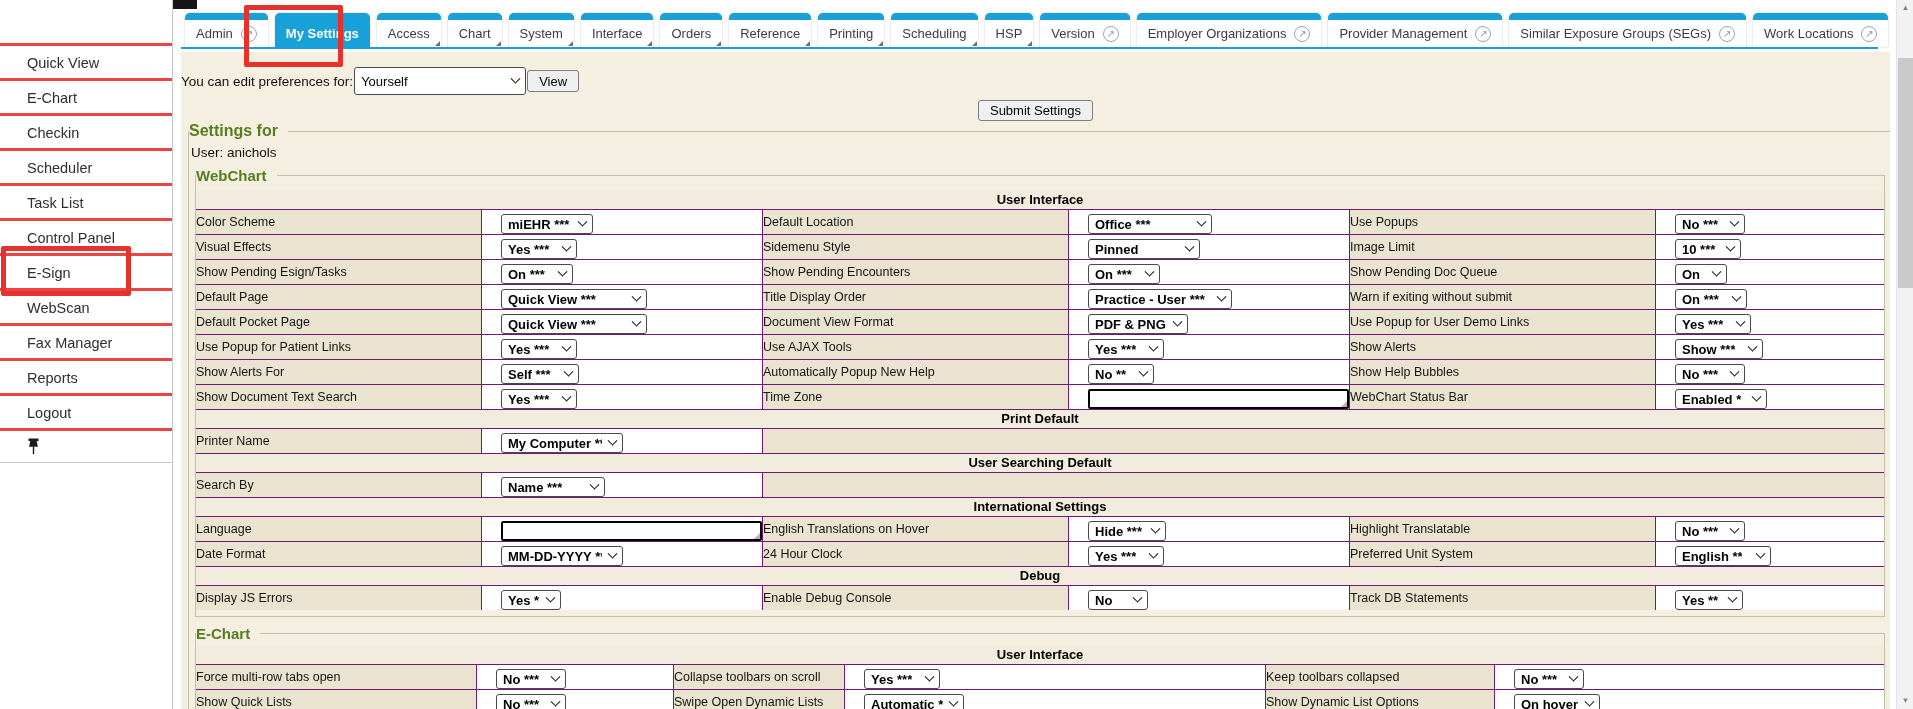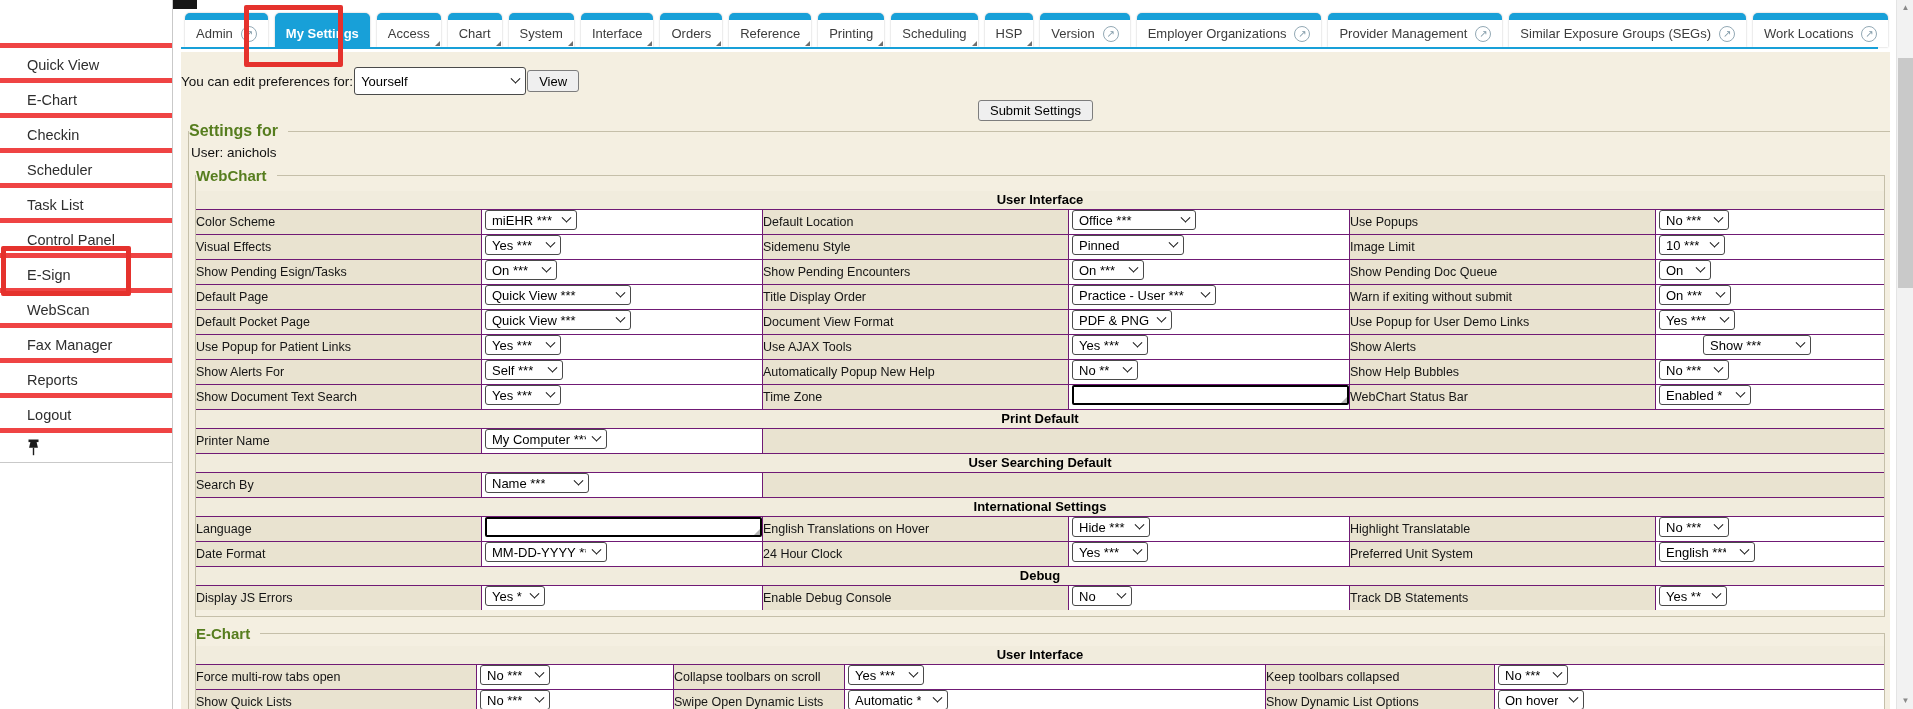--- a/index.html
+++ b/index.html
@@ -7,21 +7,21 @@
     font-family:"Liberation Sans", sans-serif; }
   #app { position:relative; width:1913px; height:709px; background:#fff; overflow:hidden; }
 
   
   #black-bar { position:absolute; left:0; top:0; width:197px; height:9px; background:#161616; }
 
   
   #sidebar { position:absolute; left:0; top:0; width:173px; height:709px; background:#fff;
     border-right:1px solid #c9c9c9; }
   #sidebar-list { list-style:none; margin-top:43px; }
-  .sb-item { height:35px; line-height:35px; border-top:5px solid #ef4444;
+  .sb-item { height:35px; line-height:35px; border-top:3px solid #ef4444;
     padding-left:27px; font-size:14.5px; color:#2e2e2e; cursor:pointer; }
   .sb-item.pin-row { display:flex; align-items:center; border-bottom:1px solid #c9c9c9; }
   .pin-svg { width:13px; height:17px; }
 
   
   #tabstrip { position:absolute; left:185px; top:13px; height:34px; display:flex; gap:7px; }
   .tab { position:relative; height:34px; background:#fff; border-top:7px solid #18a0d8;
     border-radius:5px 5px 0 0; box-shadow:0 0 2px rgba(0,0,0,.28);
     display:flex; align-items:center; padding:0 11px; font-size:13px; color:#3c3c3c;
     white-space:nowrap; cursor:pointer; }
@@ -60,21 +60,21 @@
   #fs-1 { margin-top:16px; border-bottom:none; height:120px; }
   #fs-1 .settings-table { margin-top:10px; }
 
   .settings-table { margin-top:13px; display:grid; gap:1px; background:#701a75; }
   .cols-0 { grid-template-columns:285px 280px 305px 280px 305px 228px; }
   .cols-1 { grid-template-columns:280px 196px 170px 420px 228px 389px; }
   .sec-header { grid-column:1 / 7; height:18px; line-height:18px; text-align:center;
     font-size:13px; font-weight:bold; color:#000; background:#f1ecdd; }
   .lcell { background:#e9e3d0; height:24px; line-height:24px; 
     font-size:12.5px; color:#151515; overflow:hidden; white-space:nowrap; }
-  .fcell { background:#fff; height:24px; display:flex; align-items:flex-start; padding-left:3px; }
+  .fcell { background:#fff; height:24px; display:flex; align-items:flex-end; padding-left:19px;font-weight:bold; }
   .filler { background:#e9e3d0; height:24px; }
   .selv { overflow:hidden; white-space:nowrap; }
   .txt { height:20px; border:2px solid #000; border-radius:2px; background:#fff;
     position:relative; cursor:text; }
   .grip { position:absolute; right:0; bottom:0; width:0; height:0;
     border-left:6px solid transparent; border-bottom:6px solid #b5b5b5; }
 
   
   .redbox { position:absolute; border:5px solid #e5322d; border-radius:2px; z-index:50; }
   #tab-red-box { left:244px; top:5px; width:99px; height:62px; }
@@ -319,21 +319,21 @@
             </div>
             <div class="lcell">Use AJAX Tools</div>
             <div class="fcell">
               <span class="sel" style="width: 76px;">
                 <span class="selv">Yes ***</span>
                 <span class="chev"></span>
               </span>
             </div>
             <div class="lcell">Show Alerts</div>
             <div class="fcell">
-              <span class="sel" style="width: 108px; margin-left: 44px;">
+              <span class="sel" style="width: 88px;">
                 <span class="selv">Show ***</span>
                 <span class="chev"></span>
               </span>
             </div>
             <div class="lcell">Show Alerts For</div>
             <div class="fcell">
               <span class="sel" style="width: 78px;">
                 <span class="selv">Self ***</span>
                 <span class="chev"></span>
               </span>

